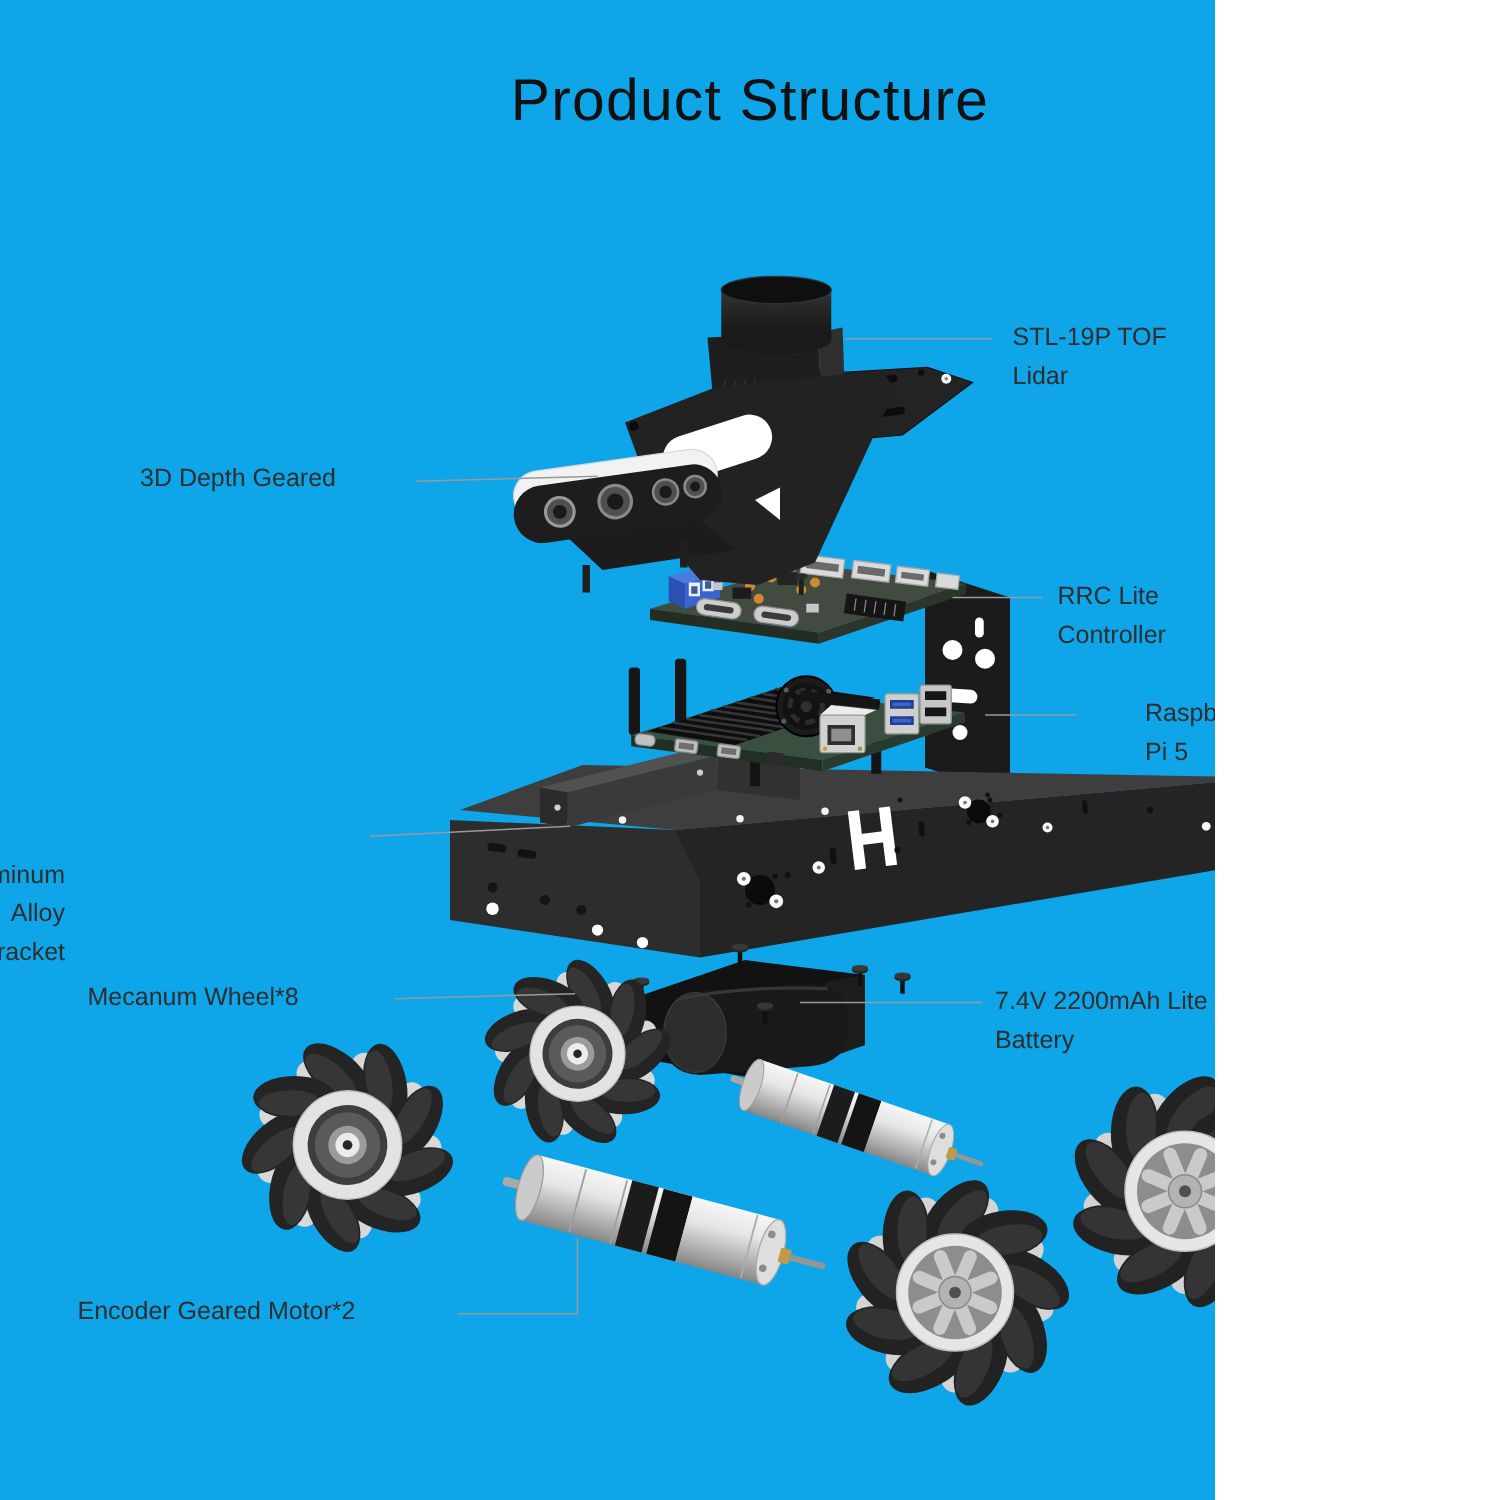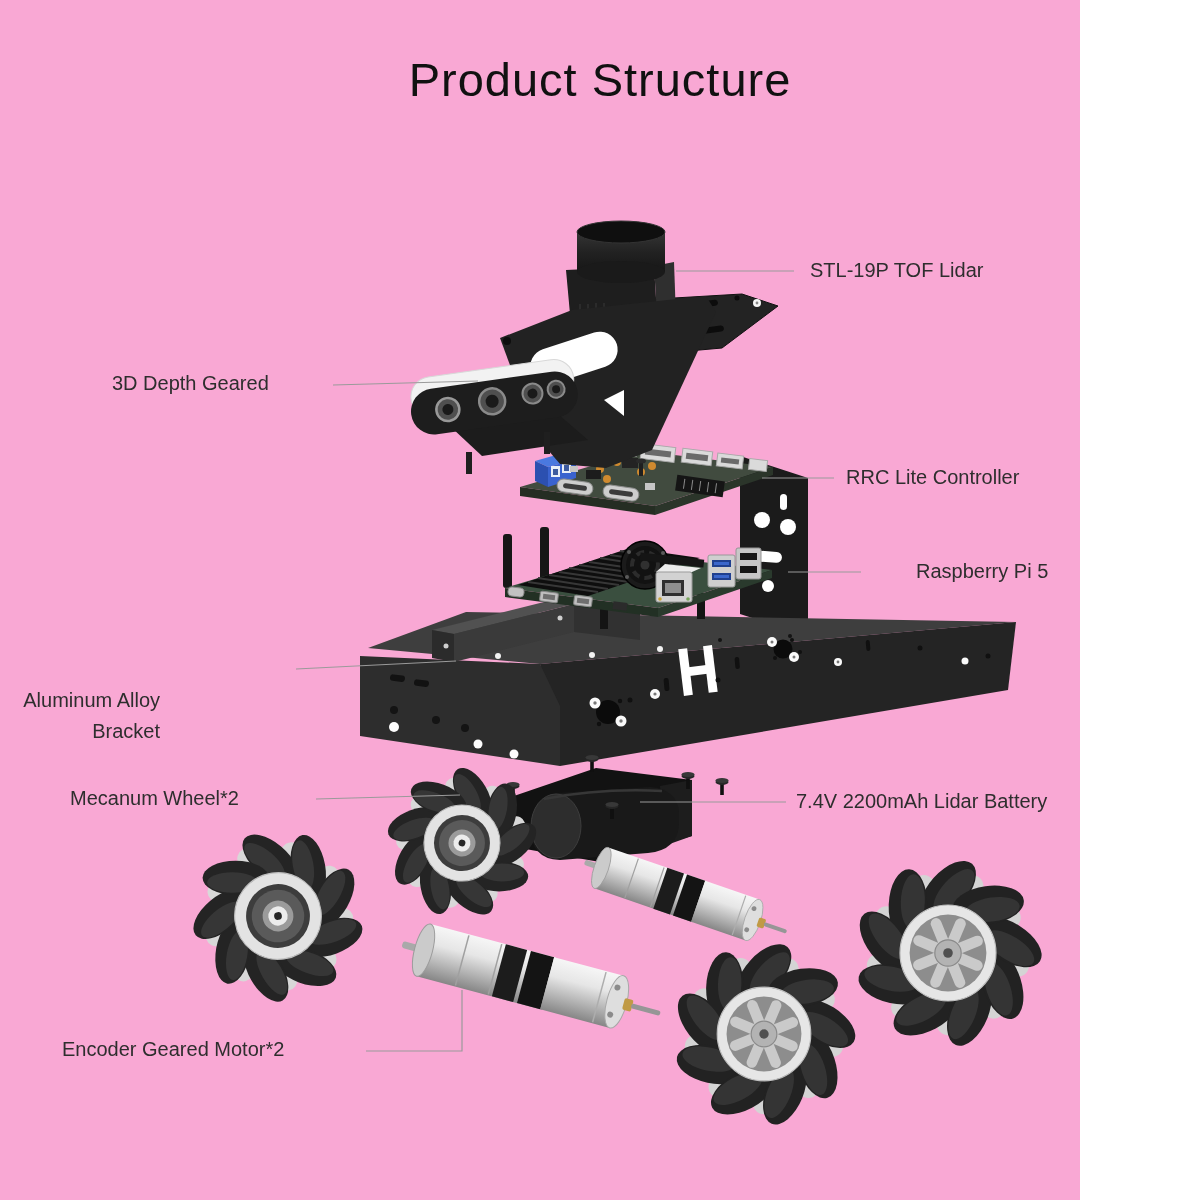--- a/index.html
+++ b/index.html
@@ -1,16 +1,16 @@
 <!DOCTYPE html>
 <html><head>
 <meta charset="utf-8">
 <style>
   html,body{margin:0;padding:0;background:#fff;}
-  .canvas{position:relative;width:1080px;height:1200px;background:#f9a8d4;overflow:hidden;
+  .canvas{position:relative;width:972px;height:1200px;background:#0ea5e9;overflow:hidden;
           font-family:"Liberation Sans",sans-serif;}
   .title{position:absolute;left:0;top:52px;width:1200px;margin:0;text-align:center;
          font-size:47px;font-weight:500;letter-spacing:1px;color:#111;}
   .art{position:absolute;left:0;top:0;width:1200px;height:1200px;}
   .label{position:absolute;font-size:20px;line-height:31px;color:#2e2e2e;white-space:pre-line;}
   .label.r{text-align:right;margin-top:44px;}
 </style>
 </head>
 <body>
 
@@ -422,17 +422,17 @@
       <polyline points="366,1051 462,1051 462,990"></polyline>
     </g>
   </svg>
 
   <div class="label" style="left:810px;top:255px;">STL-19P TOF Lidar</div>
   <div class="label" style="left:112px;top:368px;">3D Depth Geared</div>
   <div class="label" style="left:846px;top:462px;">RRC Lite Controller</div>
   <div class="label" style="left:916px;top:556px;">Raspberry Pi 5</div>
   <div class="label r" style="right:920px;top:641px;">Aluminum Alloy
 Bracket</div>
-  <div class="label" style="left:70px;top:783px;">Mecanum Wheel*2</div>
-  <div class="label" style="left:796px;top:786px;">7.4V 2200mAh Lidar Battery</div>
+  <div class="label" style="left:70px;top:783px;">Mecanum Wheel*8</div>
+  <div class="label" style="left:796px;top:786px;">7.4V 2200mAh Lite Battery</div>
   <div class="label" style="left:62px;top:1034px;">Encoder Geared Motor*2</div>
 
 </div>
 
 </body></html>

